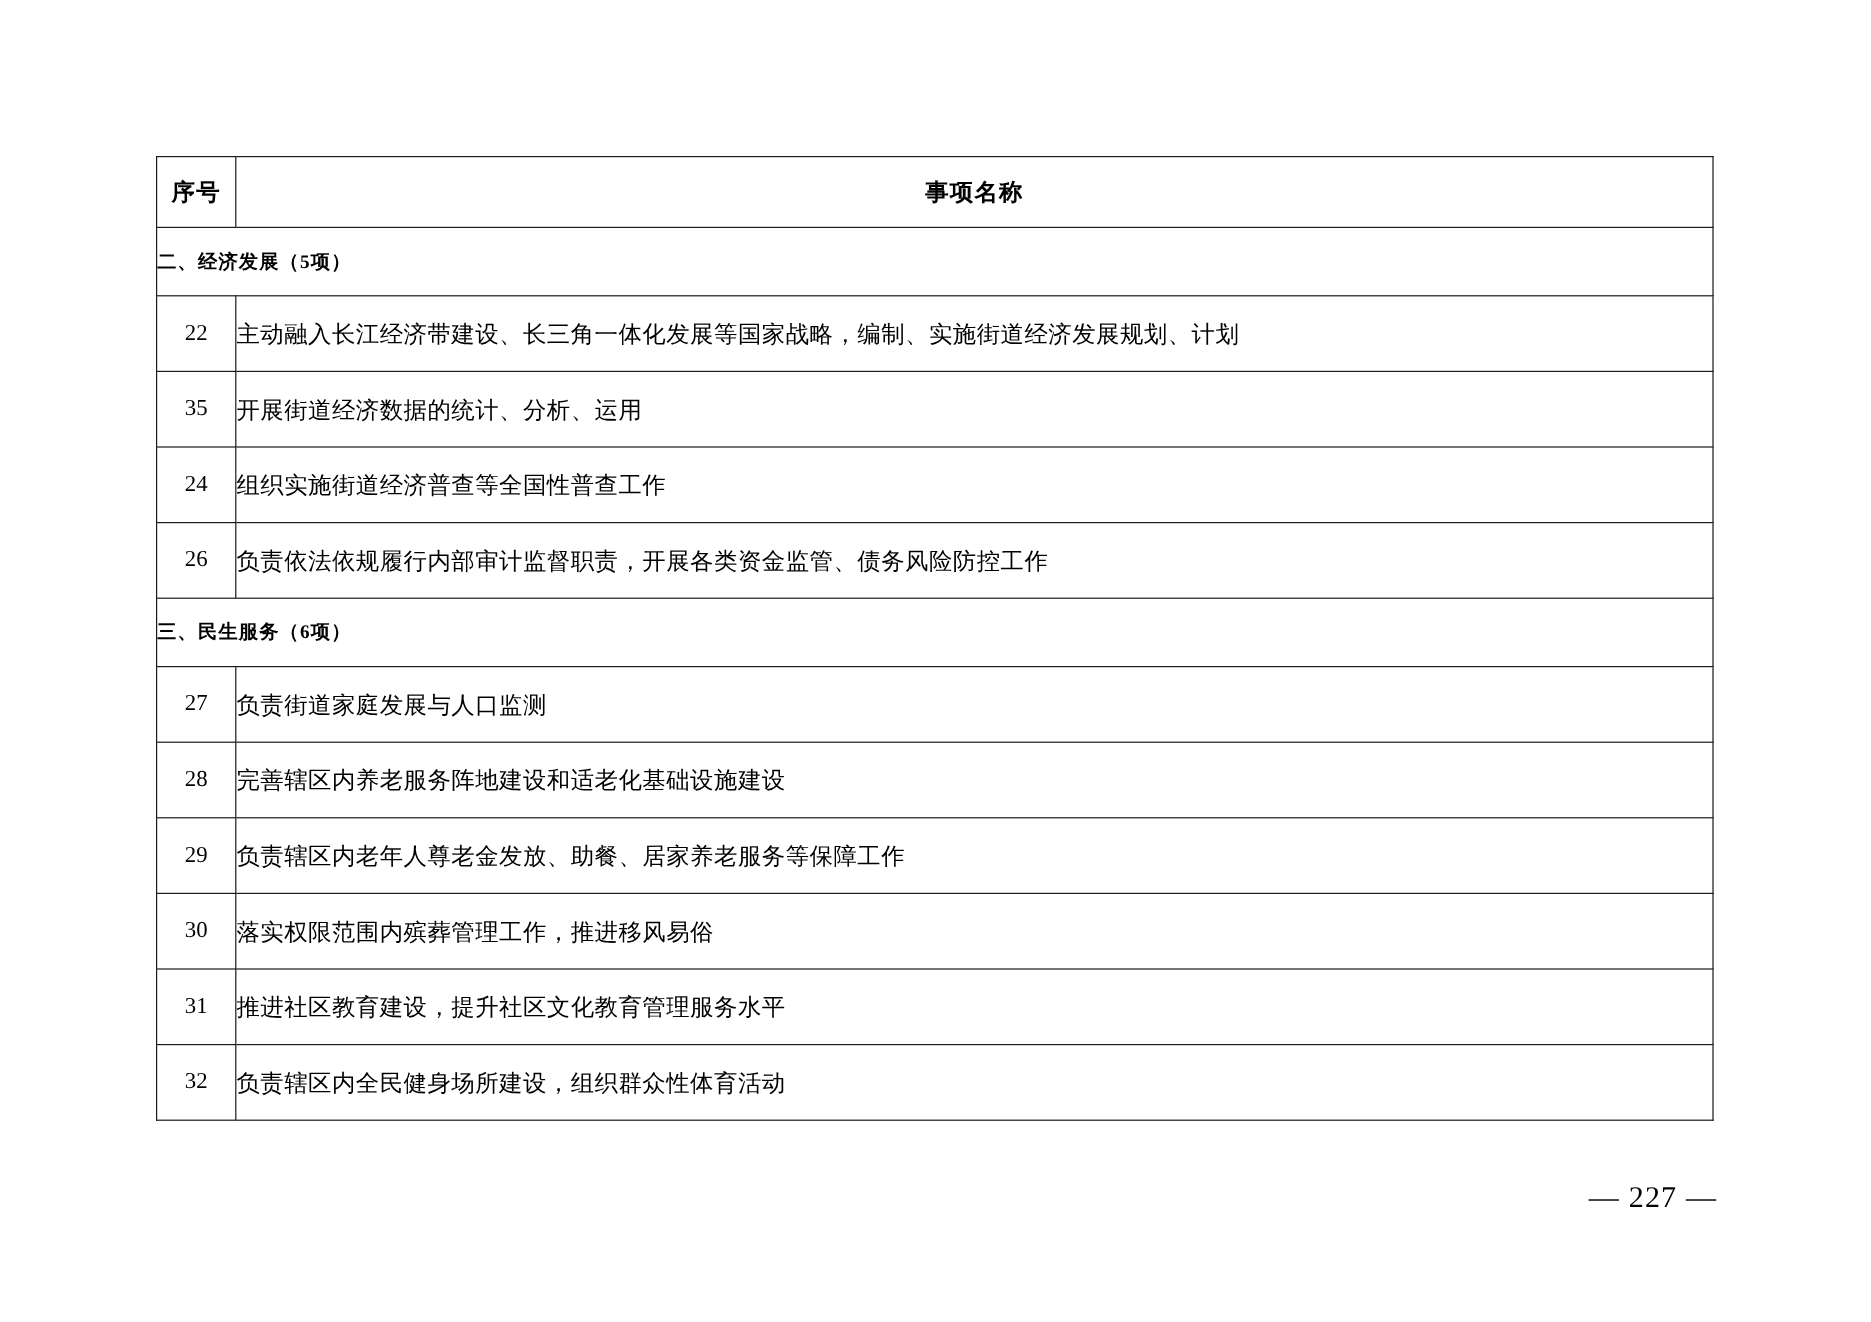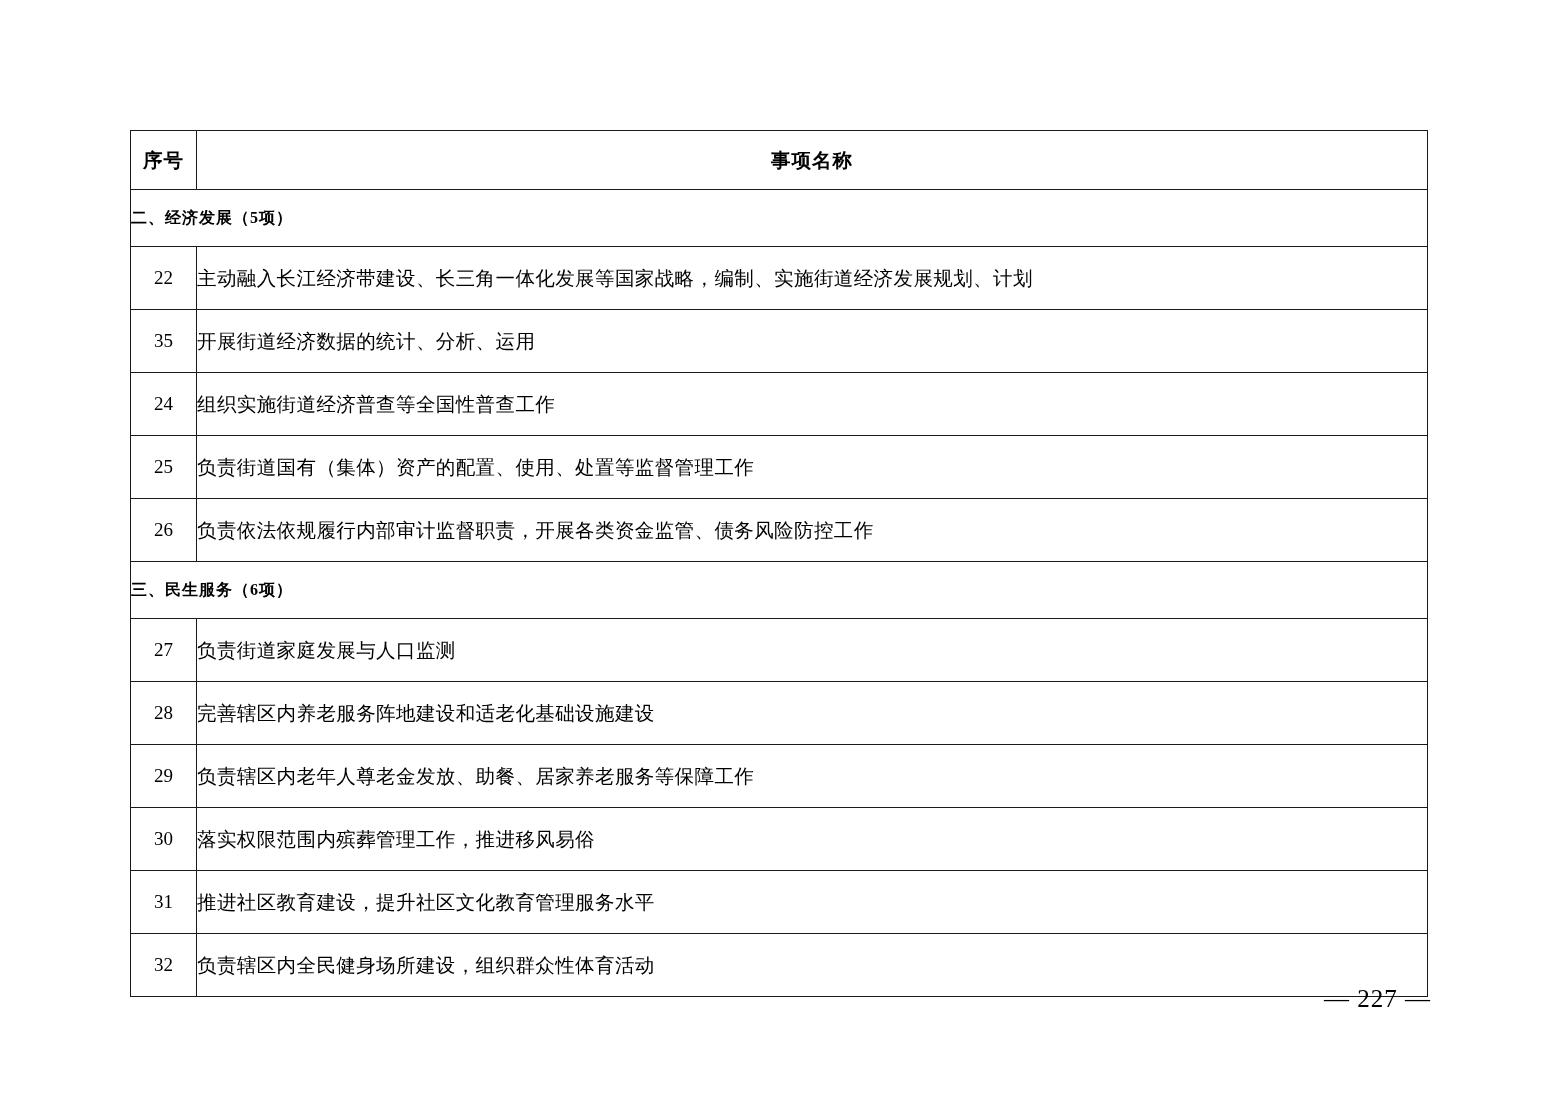--- a/index.html
+++ b/index.html
@@ -102,24 +102,20 @@
       </tr>
       <tr>
         <td class="cell-num">35</td>
         <td class="cell-text">开展街道经济数据的统计、分析、运用</td>
       </tr>
       <tr>
         <td class="cell-num">24</td>
         <td class="cell-text">组织实施街道经济普查等全国性普查工作</td>
       </tr>
       <tr>
-        <td class="cell-num">25</td>
-        <td class="cell-text">负责街道国有（集体）资产的配置、使用、处置等监督管理工作</td>
-      </tr>
-      <tr>
         <td class="cell-num">26</td>
         <td class="cell-text">负责依法依规履行内部审计监督职责，开展各类资金监管、债务风险防控工作</td>
       </tr>
 
       <tr class="section-row">
         <td class="section-label" colspan="2">三、民生服务（6项）</td>
       </tr>
 
       <tr>
         <td class="cell-num">27</td>

